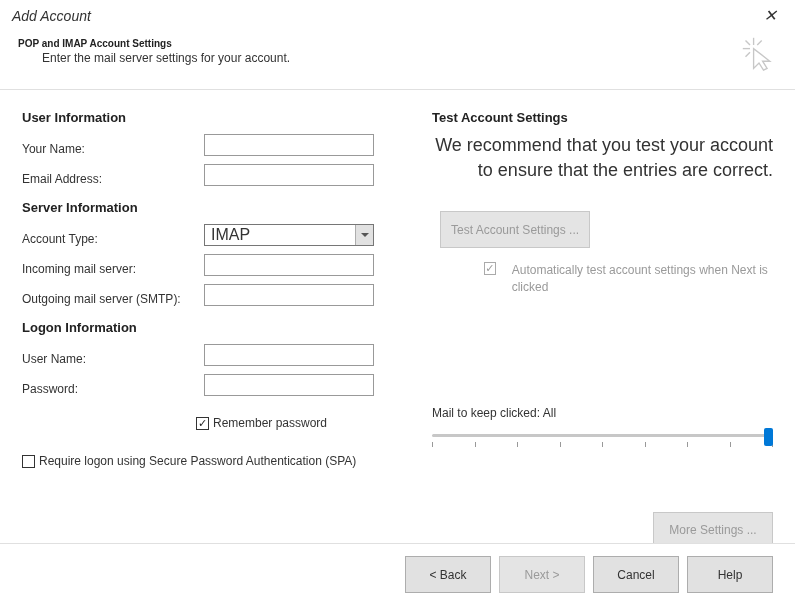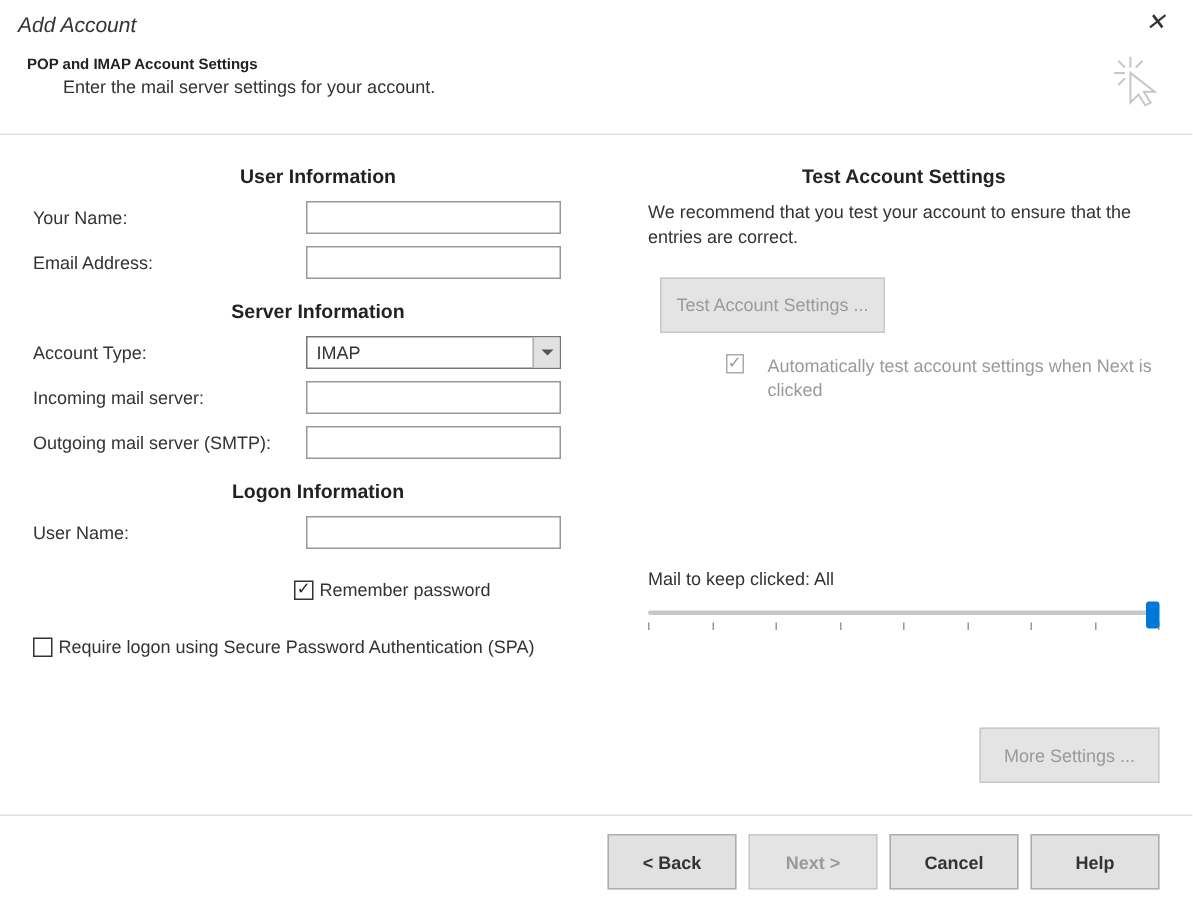--- a/index.html
+++ b/index.html
@@ -64,26 +64,25 @@
       height: 450px;
     }
     .col-left { width: 380px; }
     .col-right { flex: 1; }
     .section-title {
       font-weight: bold;
       font-size: 13px;
       color: #222;
       margin-bottom: 8px;
       margin-top: 0;
-      text-align: center;
     }
     .section-title.gap { margin-top: 14px; }
     .form-row {
       display: flex;
-      align-items: center;
+      align-items: flex-end;
       margin-bottom: 7px;
       min-height: 23px;
     }
     .form-label {
       width: 182px;
       font-size: 12px;
       color: #333;
     }
     .form-input {
       border: 1px solid #999;
@@ -97,21 +96,21 @@
       position: relative;
       width: 170px;
       height: 22px;
       border: 1px solid #767676;
       background: #fff;
       display: flex;
       align-items: center;
       justify-content: space-between;
       padding-left: 6px;
     }
-    .select-value { font-size: 12px; }
+    .select-value { font-size: 16px; }
     .select-btn {
       width: 18px;
       height: 20px;
       border-left: 1px solid #adadad;
       background: #e1e1e1;
       display: flex;
       align-items: center;
       justify-content: center;
     }
     .chev {
@@ -145,24 +144,25 @@
     .checkbox.disabled {
       border-color: #aaa;
     }
     .checkbox.disabled.checked::after { color: #999; }
     .remember-row {
       margin-left: 174px;
       margin-top: 20px;
     }
     .spa-row { margin-top: 24px; }
     .right-desc {
-      font-size: 12px;
-      margin-bottom: 18px;
+      font-size: 18px;
+      margin-bottom: 28px;
       color: #333;
       line-height: 1.4;
+      text-align: right;
     }
     .btn {
       border: 1px solid #adadad;
       background: #e1e1e1;
       font-size: 12px;
       color: #333;
       height: 37px;
       min-width: 90px;
       padding: 0 10px;
       cursor: pointer;
@@ -242,21 +242,21 @@
       bottom: 0;
       left: 0;
       right: 0;
       border-top: 1px solid #e0e0e0;
       padding: 12px 22px;
       display: flex;
       justify-content: flex-end;
       gap: 8px;
       background: #fff;
     }
-    .footer .btn { min-width: 86px; font-weight: bold; }
+    .footer .btn { min-width: 86px; }
   </style>
 </head>
 <body>
 
 <div class="titlebar">
   <span class="title">Add Account</span>
   <span class="close-x">✕</span>
 </div>
 
 <div class="header">
@@ -306,20 +306,24 @@
       <span class="form-label">Outgoing mail server (SMTP):</span>
       <input class="form-input" type="text" value="" style="">
     </div>
 
     <div class="section-title gap">Logon Information</div>
 
     <div class="form-row">
       <span class="form-label">User Name:</span>
       <input class="form-input" type="text" value="" style="">
     </div>
+    <div class="form-row">
+      <span class="form-label">Password:</span>
+      <input class="form-input" type="password" value="" style="">
+    </div>
 
     <div class="checkbox-row remember-row">
       <span class="checkbox checked"></span>
       <span>Remember password</span>
     </div>
 
     <div class="checkbox-row spa-row">
       <span class="checkbox"></span>
       <span>Require logon using Secure Password Authentication (SPA)</span>
     </div>

